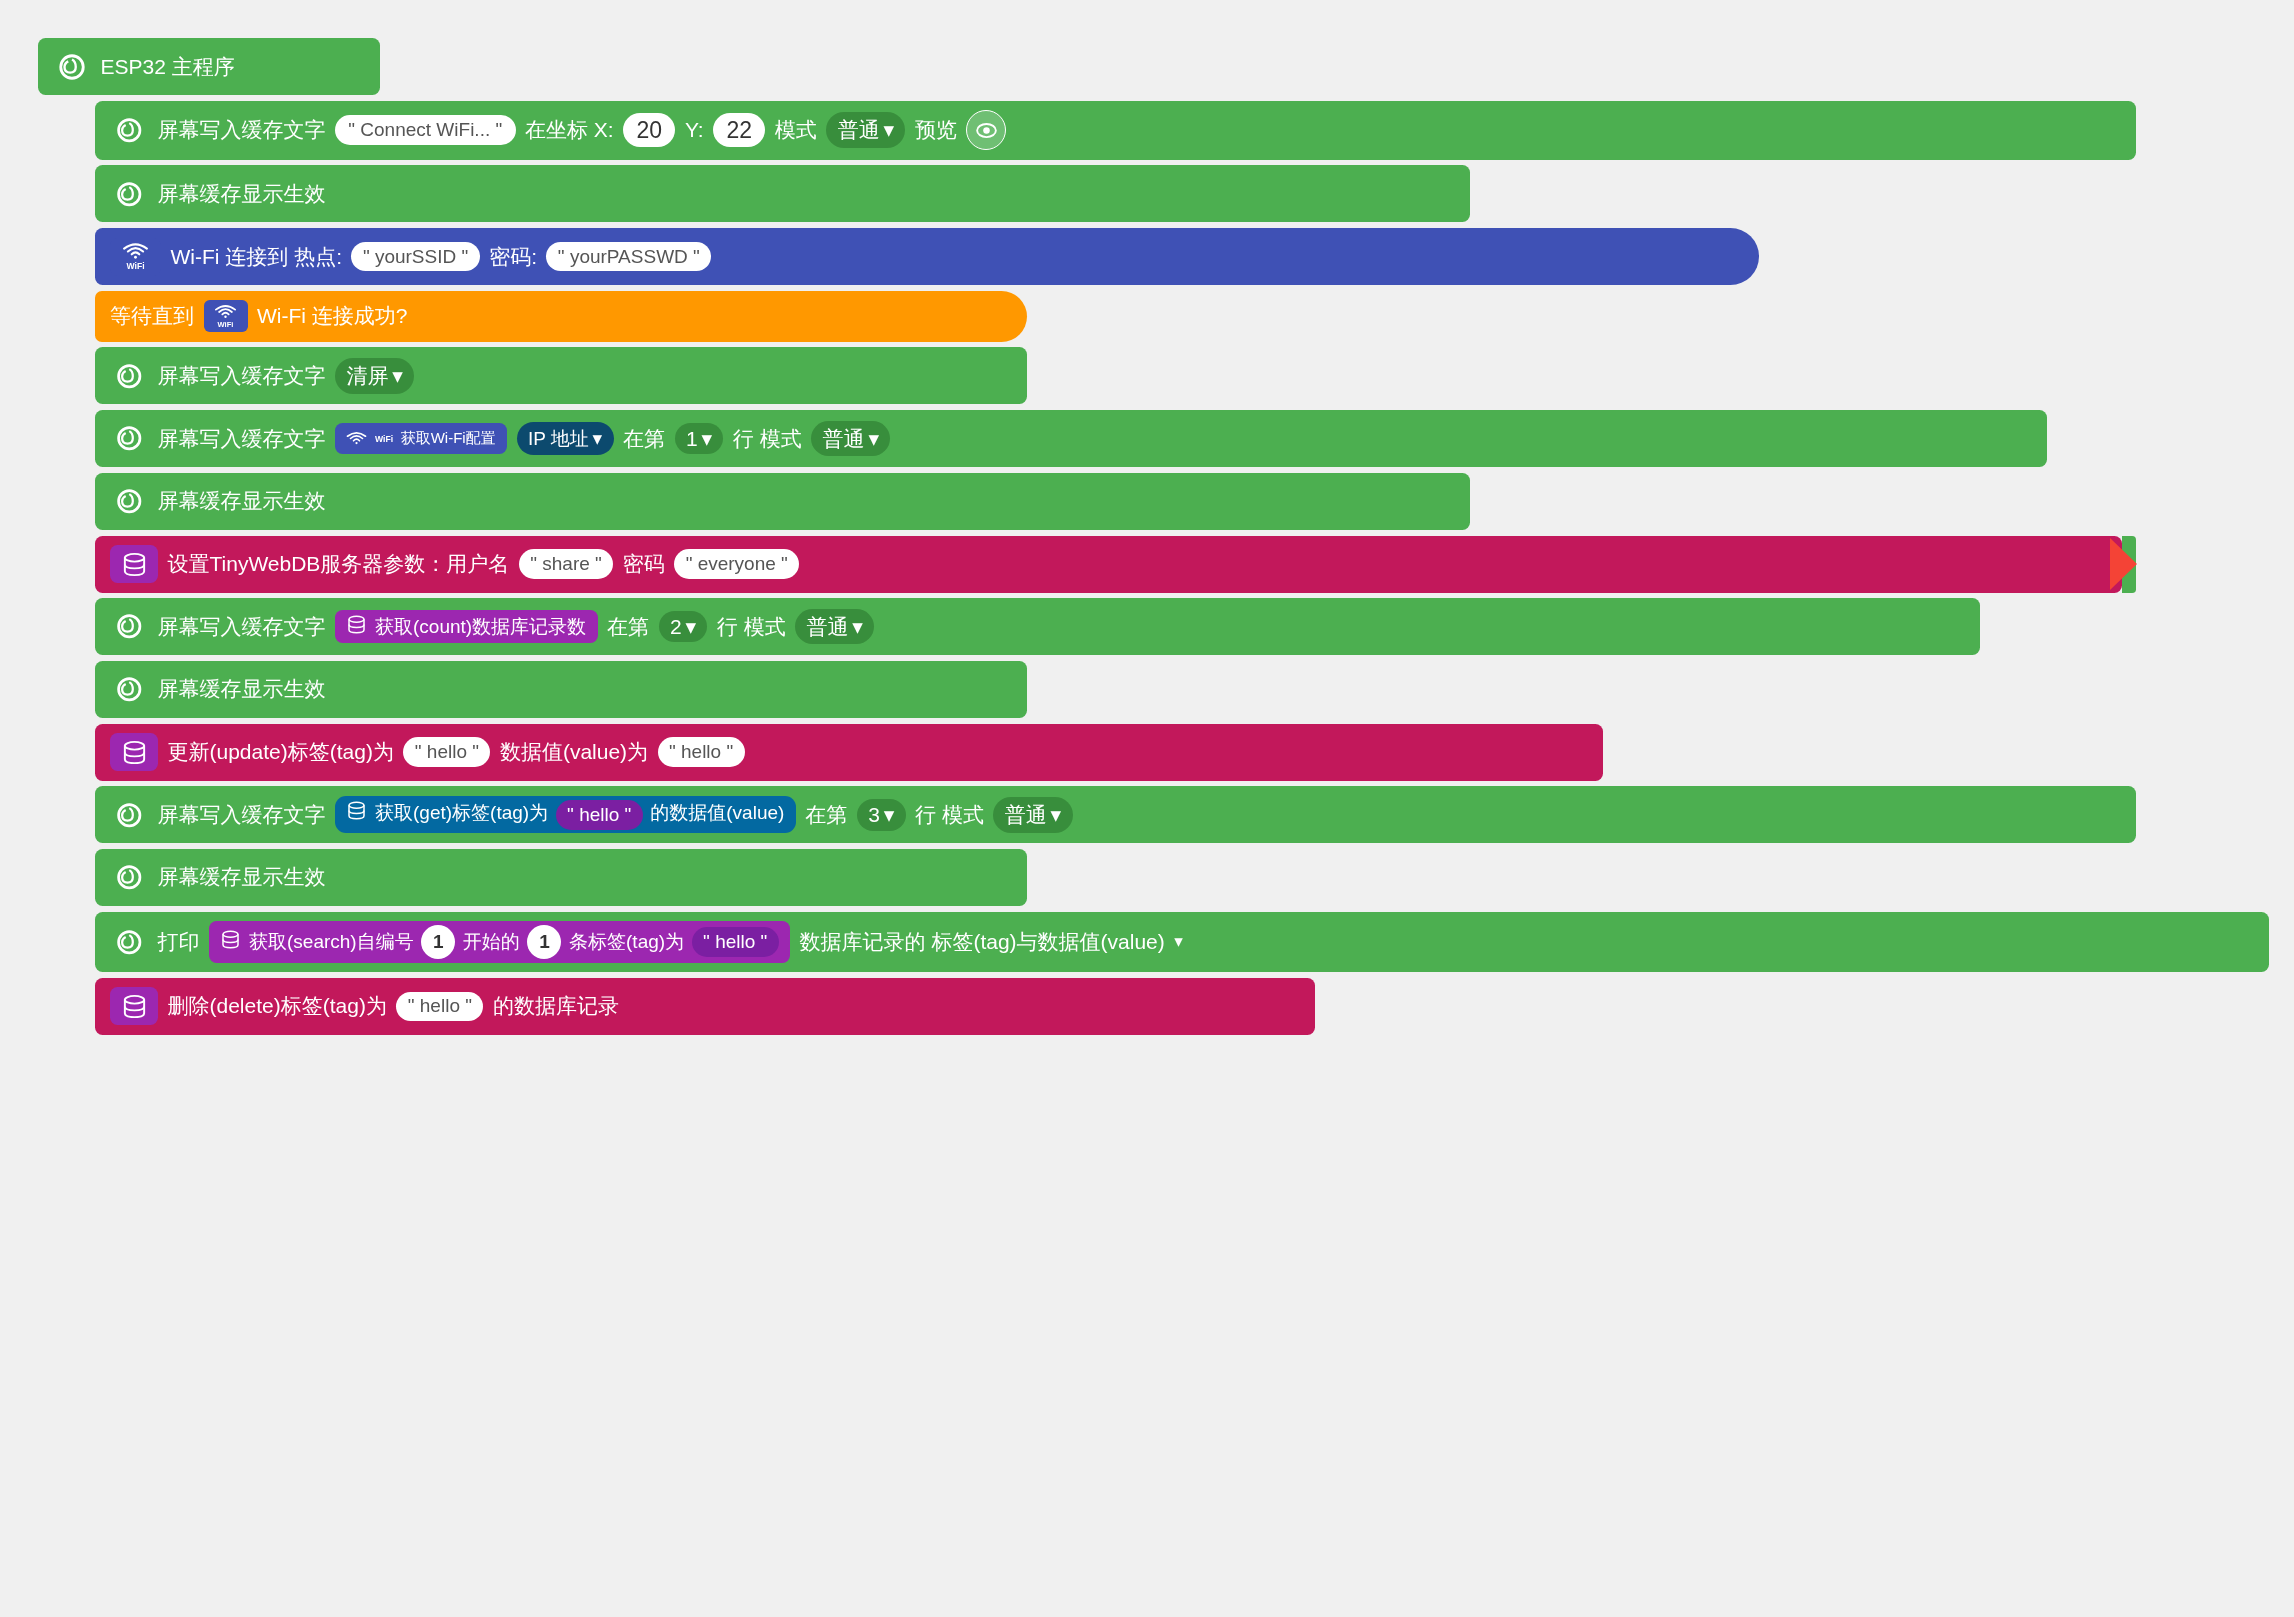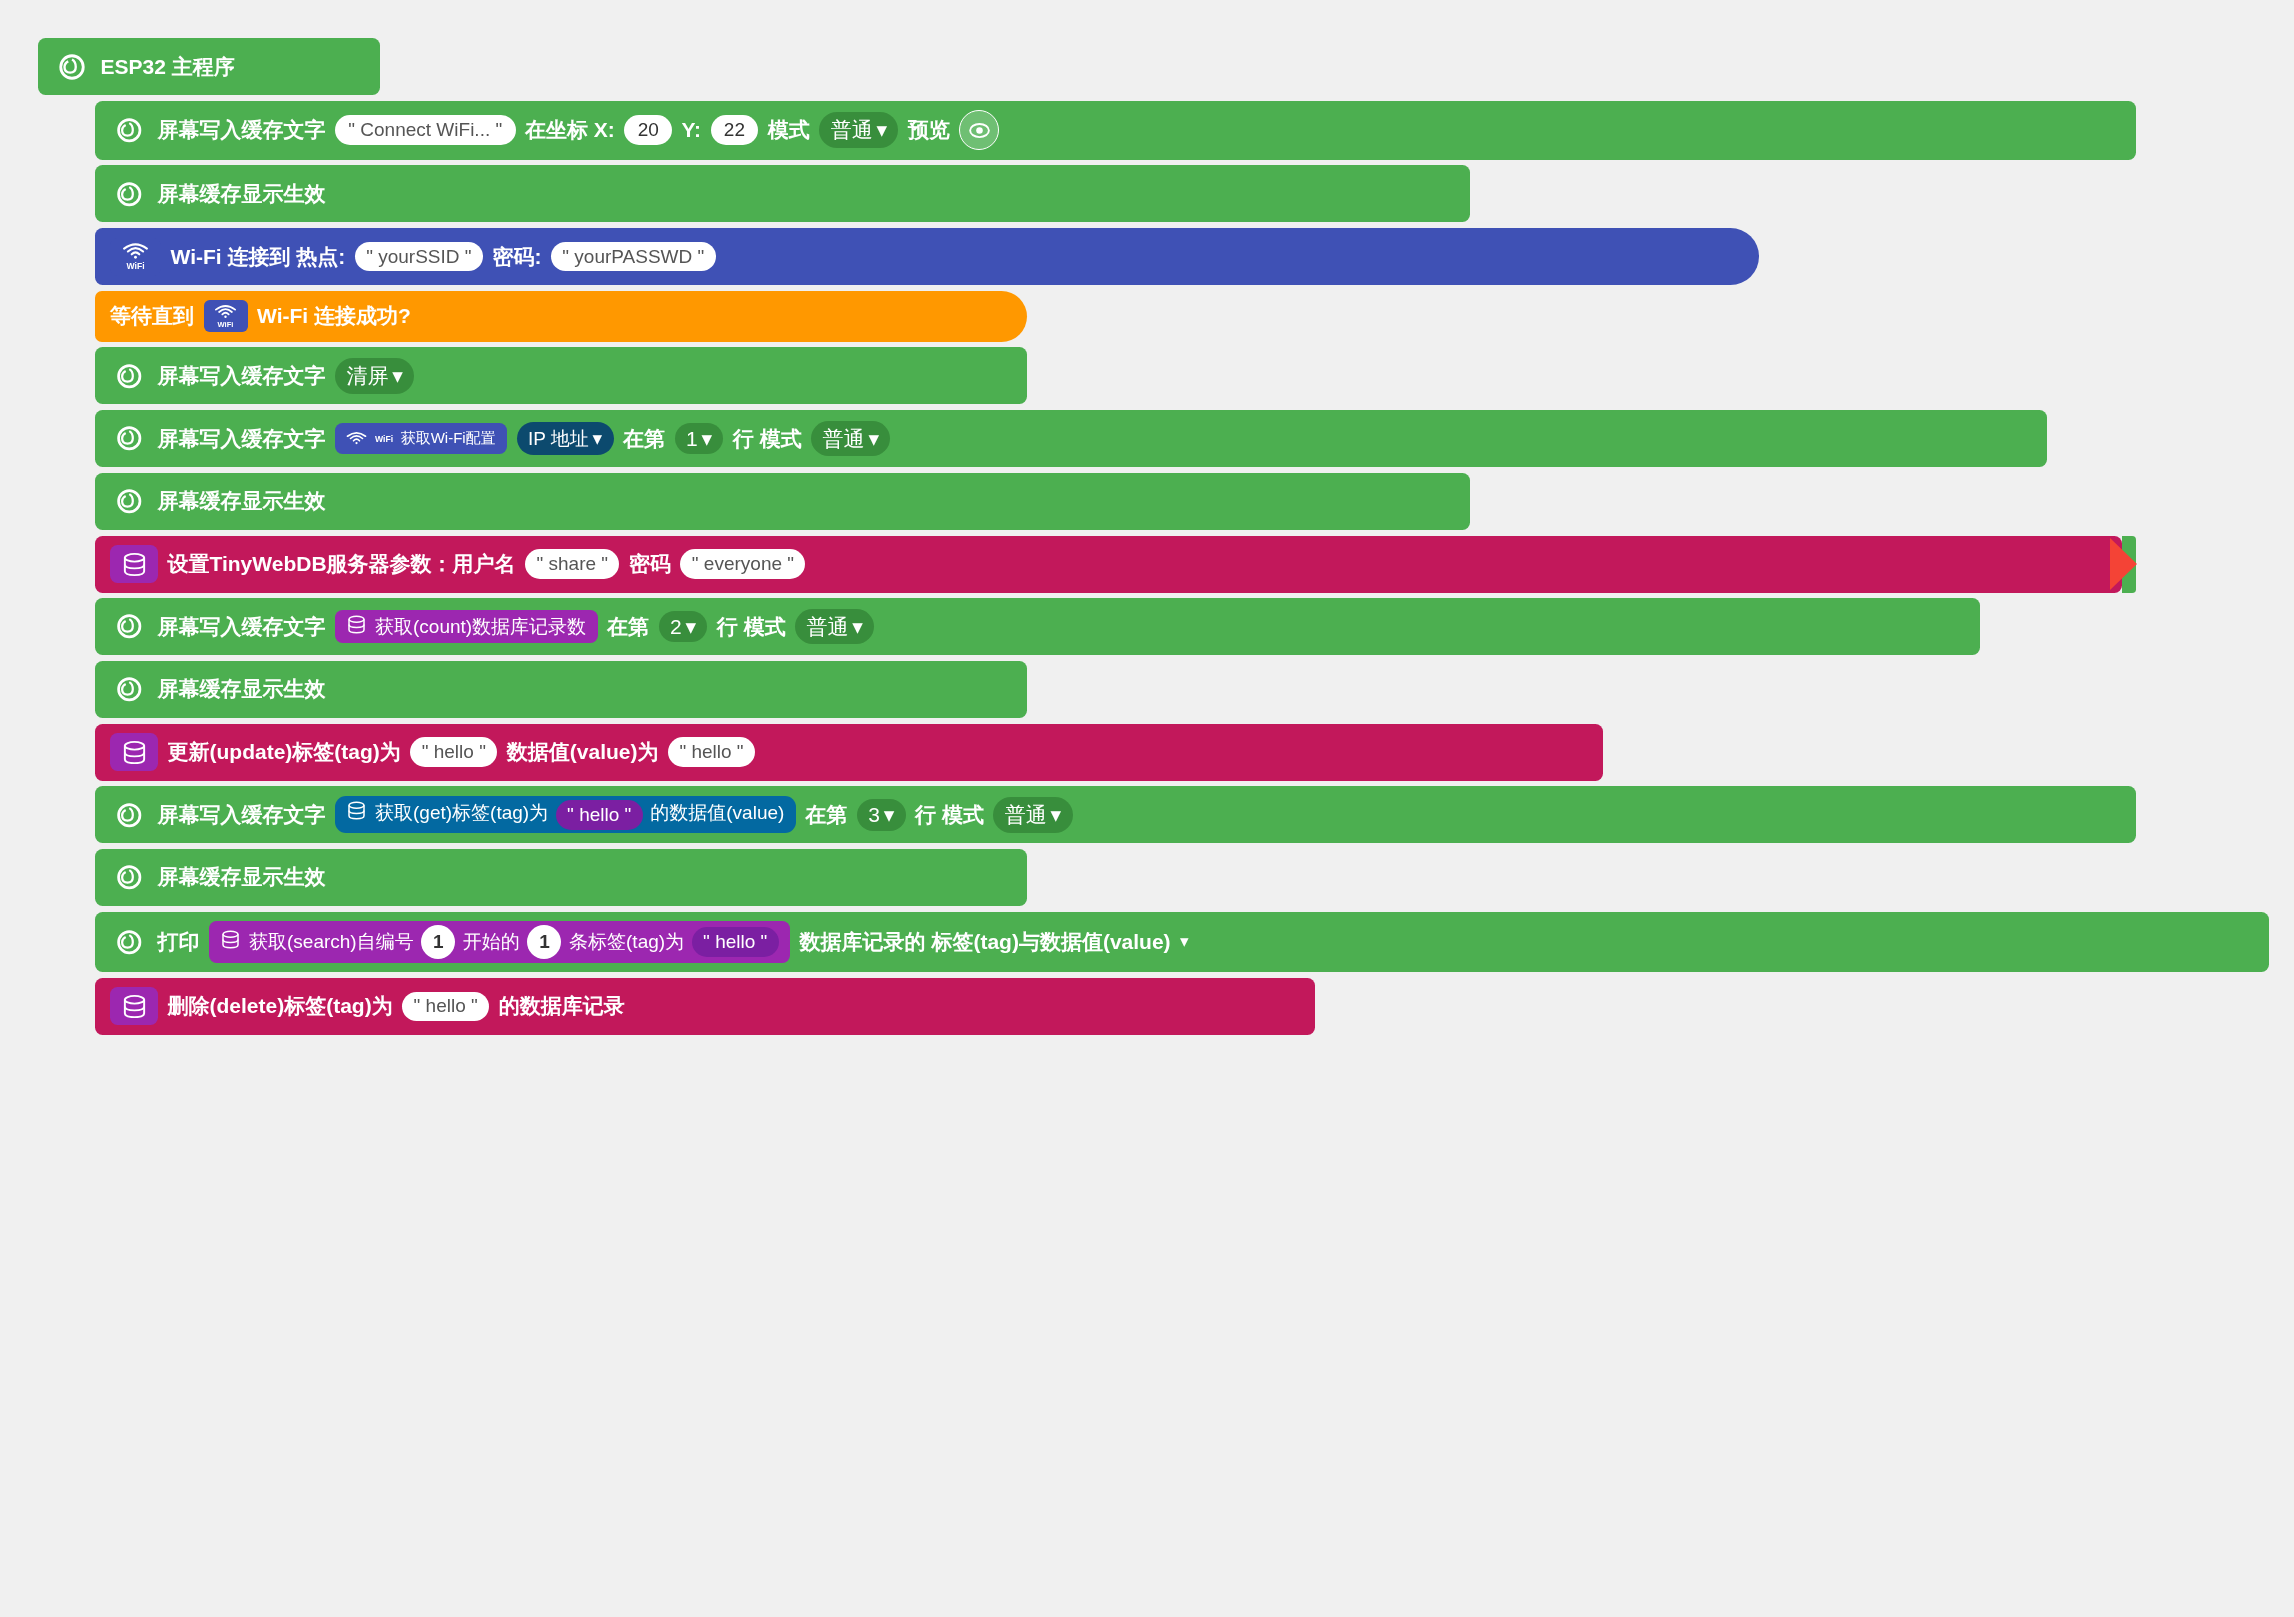--- a/index.html
+++ b/index.html
@@ -61,21 +61,21 @@
 
     
     .indent-1 { margin-left: 57px; }
 
     
     .pill {
       background: white;
       color: #333;
       border-radius: 19px;
       padding: 3.8px 13.3px;
-      font-size: 19px;
+      font-size: 23px;
       white-space: nowrap;
       display: inline-flex;
       align-items: center;
     }
 
     .pill-string {
       background: white;
       color: #555;
       border-radius: 19px;
       padding: 3.8px 11.4px;
@@ -166,21 +166,21 @@
       display: inline-flex;
       align-items: center;
       justify-content: center;
       width: 38px;
       height: 38px;
       flex-shrink: 0;
     }
 
     .block-label {
       font-size: 21px;
-      font-weight: 700;
+      font-weight: 400;
       white-space: nowrap;
       text-align: right;
     }
 
     
     .eye-btn {
       background: rgba(255,255,255,0.2);
       border: 1.9px solid white;
       border-radius: 50%;
       width: 40px;

